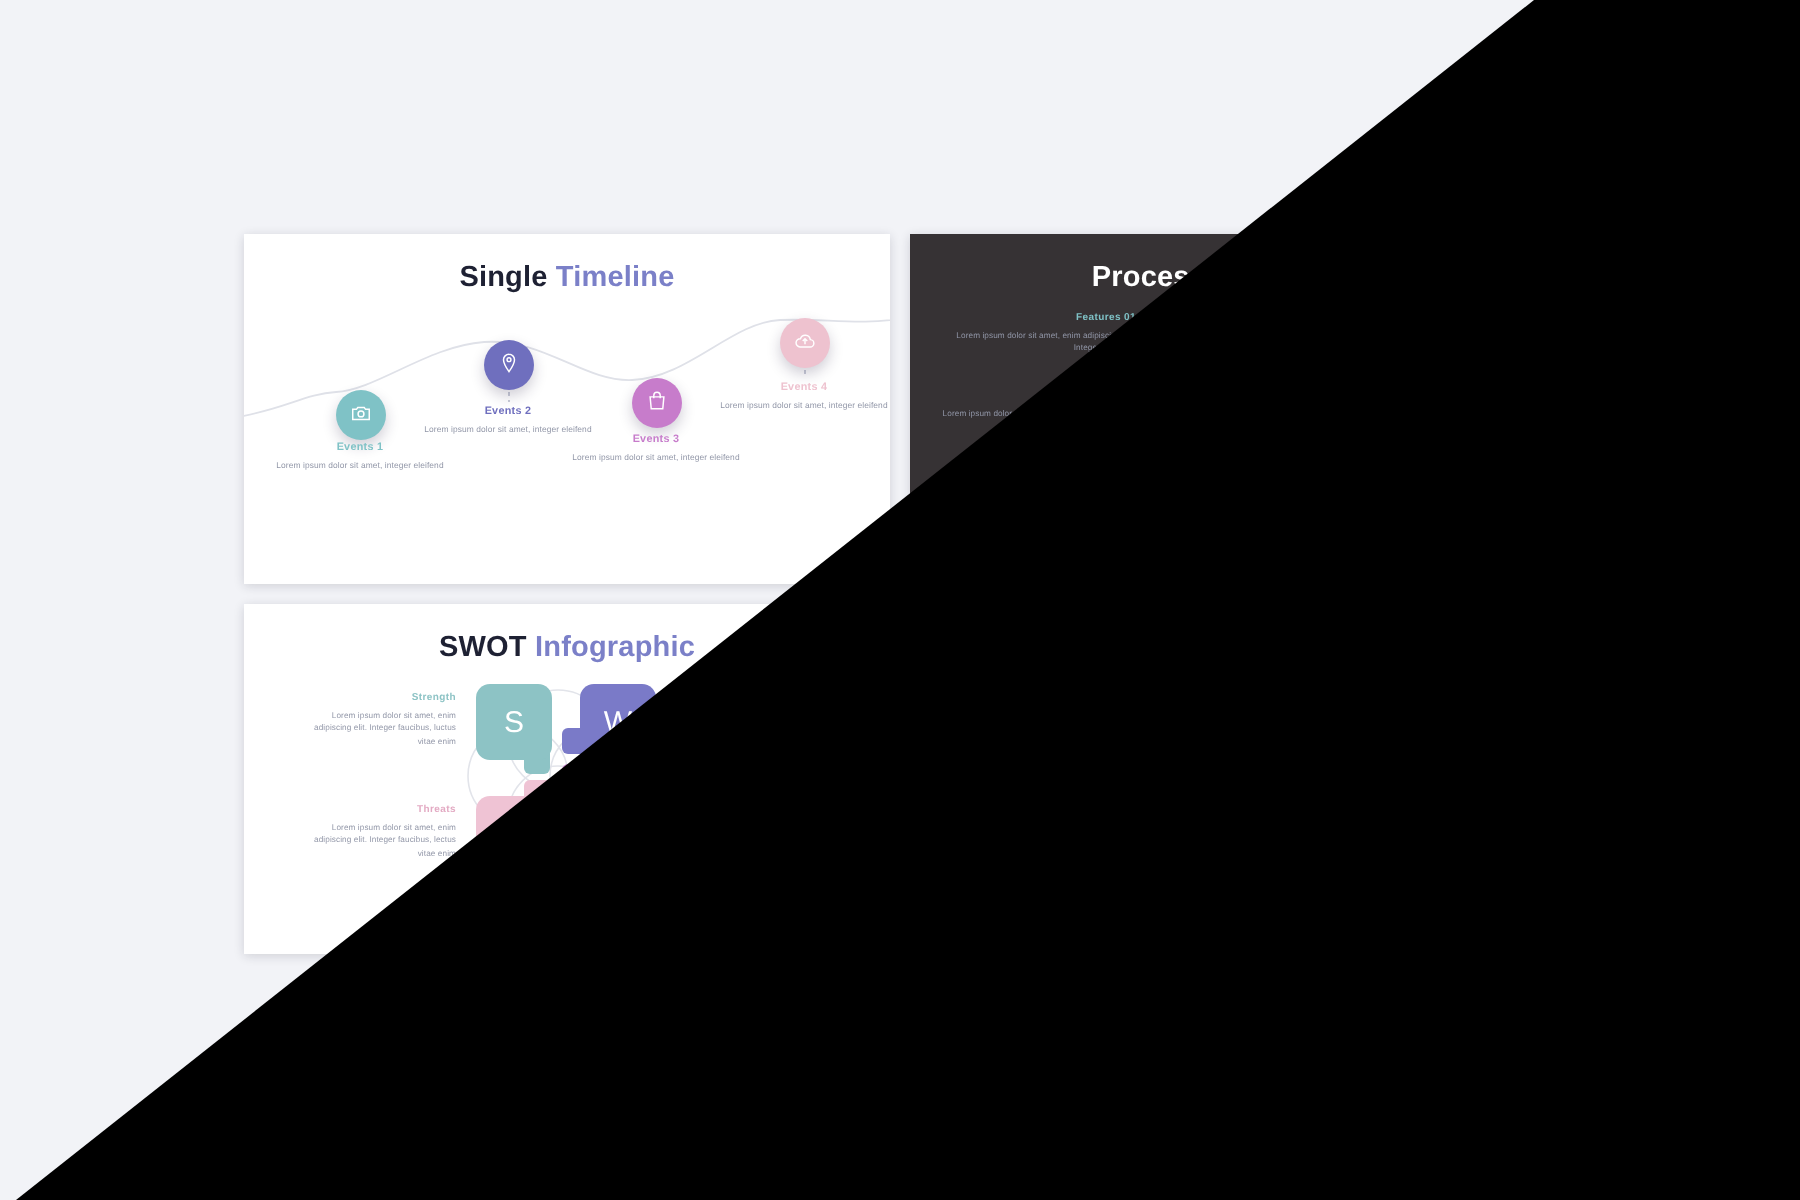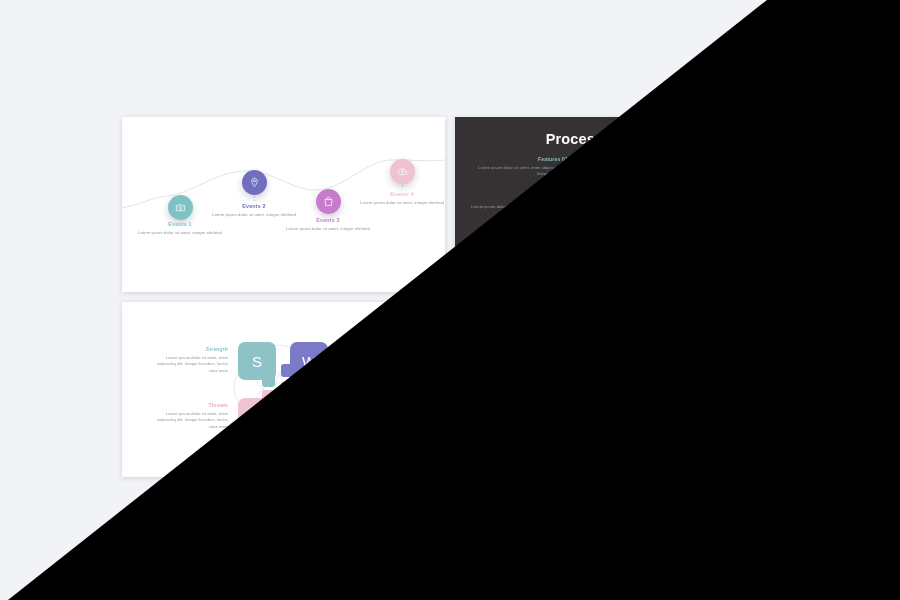--- a/index.html
+++ b/index.html
@@ -154,20 +154,21 @@
           <div class="tl-node" style="left: 268px; top: 42px; background: rgb(238, 194, 207);">
             <span><svg viewBox="0 0 24 24" fill="none" stroke="#fff" stroke-width="1.6">
                 <path d="M6.5 18.5h11a4 4 0 0 0 .3-8 5.6 5.6 0 0 0-10.8-1 3.9 3.9 0 0 0-.5 9z"></path>
                 <path d="M12 15.5V9.5M9.5 12 12 9.5l2.5 2.5"></path>
               </svg></span>
           </div>
           <div class="tl-txt" style="left: 236px; top: 74px; text-align: center;">
             <div class="ev" style="color: rgb(238, 194, 207);">Events 4</div>
             <div class="body">Lorem ipsum dolor sit amet, integer eleifend</div>
           </div>
+          <div class="title"><span>Single</span><span class="accent"> Timeline</span></div>
           <div class="page-mark">PAGE 01</div>
         </div>
       </div>
       <div class="slide dark">
         <div class="slide-inner">
           <div class="pi-wrap"><svg viewBox="0 0 323 175" style="width:100%;height:100%">
               <path d="M161 52 A45 45 0 0 1 198.30669076497688 71.83631934381638 L177.58075145110084 85.81614193058506 A20 20 0 0 0 161 77 Z" fill="#8ecfcf"></path>
               <path d="M199.97114317029974 74.5 A45 45 0 0 1 201.44573208346253 116.72670160550848 L178.97588092598335 105.76742293578155 A20 20 0 0 0 178.32050807568876 87 Z" fill="#7f7fc8"></path>
               <path d="M199.97114317029974 119.5 A45 45 0 0 1 164.13904131848565 141.89038226169208 L162.3951294748825 116.95128100519648 A20 20 0 0 0 178.32050807568876 107 Z" fill="#d189d2"></path>
               <path d="M161 142 A45 45 0 0 1 123.69330923502312 122.16368065618362 L144.41924854889916 108.18385806941494 A20 20 0 0 0 161 117 Z" fill="#f0cfe0"></path>
@@ -273,20 +274,21 @@
             <div class="b">Lorem ipsum dolor sit amet, enim adipiscing elit. Integer faucibus, lectus vitae enim</div>
           </div>
           <div class="swot-mini" style="left: 159px; top: 80px; width: 13px; height: 18px; background: rgb(204, 131, 208);"></div>
           <div class="swot-box" style="left: 168px; top: 96px; width: 38px; height: 38px; background: rgb(204, 131, 208);">
             <span>O</span>
           </div>
           <div class="swot-txt r" style="left: 222px; top: 100px;">
             <div class="h" style="color: rgb(181, 100, 186);">Opportunity</div>
             <div class="b">Lorem ipsum dolor sit amet, enim adipiscing elit. Integer faucibus, lectus vitae enim</div>
           </div>
+          <div class="title"><span>SWOT</span><span class="accent"> Infographic</span></div>
           <div class="page-mark">PAGE 21</div>
         </div>
       </div>
       <div class="slide dark">
         <div class="slide-inner">
           <div class="tl-wave"><svg viewBox="0 0 323 175" preserveAspectRatio="none" style="width:100%;height:100%">
               <path d="M -6 92 C 20 88 30 80 46 79 C 66 78 92 56 120 54 C 150 52 170 74 194 73 C 222 72 244 44 268 43 C 290 42 308 46 330 42" fill="none" stroke="#6a666b" stroke-width="0.9"></path>
             </svg></div>
           <div class="tl-stem" style="left: 58px; top: 104px;"></div>
           <div class="tl-node" style="left: 46px; top: 78px; background: rgb(142, 207, 207);">

